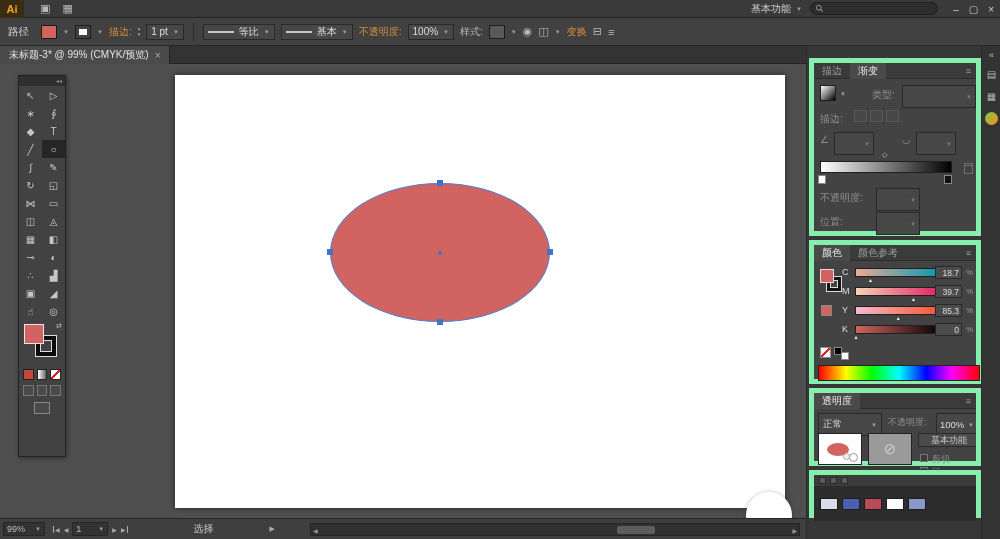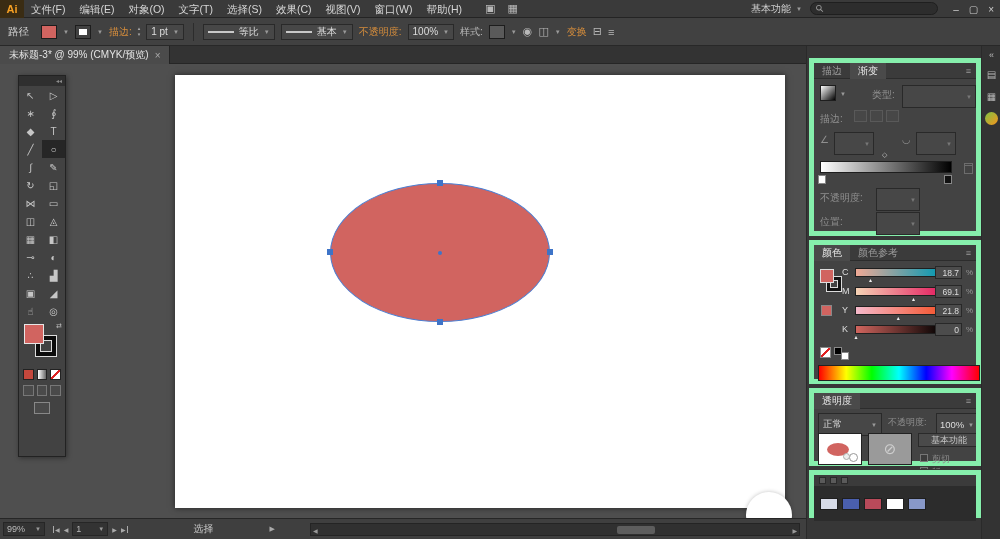--- a/index.html
+++ b/index.html
@@ -141,32 +141,20 @@
   .harrow{position:absolute;top:3px;font-size:6px;color:#999;}
   .hthumb{position:absolute;left:306px;top:2px;width:38px;height:8px;background:#5d5d5d;border-radius:2px;}
 </style>
 </head>
 <body>
 
 <div id="app">
 
   <div id="menubar">
     <div class="ai-logo">Ai</div>
-    <div class="menus">
-
-    <span class="menu-item">文件(F)</span>
-        <span class="menu-item">编辑(E)</span>
-        <span class="menu-item">对象(O)</span>
-        <span class="menu-item">文字(T)</span>
-        <span class="menu-item">选择(S)</span>
-        <span class="menu-item">效果(C)</span>
-        <span class="menu-item">视图(V)</span>
-        <span class="menu-item">窗口(W)</span>
-        <span class="menu-item">帮助(H)</span>
-      </div>
     <div class="appicons">
 
     <span class="appicon">▣</span>
         <span class="appicon">▦</span>
       </div>
     <div class="workspace">
       <span>基本功能</span>
       <span class="c6">▼</span>
     </div>
     <div class="searchbox">
@@ -398,27 +386,27 @@
 
         <div class="srow">
               <span class="ch">C</span>
               <span class="strack" style="--from: #efa995; --to: #0099b4;"><span class="shandle" style="left: 19%;">▴</span></span>
               <span class="sval">18.7</span>
               <span class="sunit">%</span>
             </div>
             <div class="srow">
               <span class="ch">M</span>
               <span class="strack" style="--from: #f6d3b5; --to: #e31c5f;"><span class="shandle" style="left: 69%;">▴</span></span>
-              <span class="sval">69.1</span>
+              <span class="sval">39.7</span>
               <span class="sunit">%</span>
             </div>
             <div class="srow">
               <span class="ch">Y</span>
               <span class="strack" style="--from: #f5b9cb; --to: #f4532b;"><span class="shandle" style="left: 51%;">▴</span></span>
-              <span class="sval">21.8</span>
+              <span class="sval">85.3</span>
               <span class="sunit">%</span>
             </div>
             <div class="srow">
               <span class="ch">K</span>
               <span class="strack" style="--from: #d1655e; --to: #000000;"><span class="shandle" style="left: 2%;">▴</span></span>
               <span class="sval">0</span>
               <span class="sunit">%</span>
             </div>
           </div>
         <span class="none-sw" style="left:6px;top:86px;"></span>

